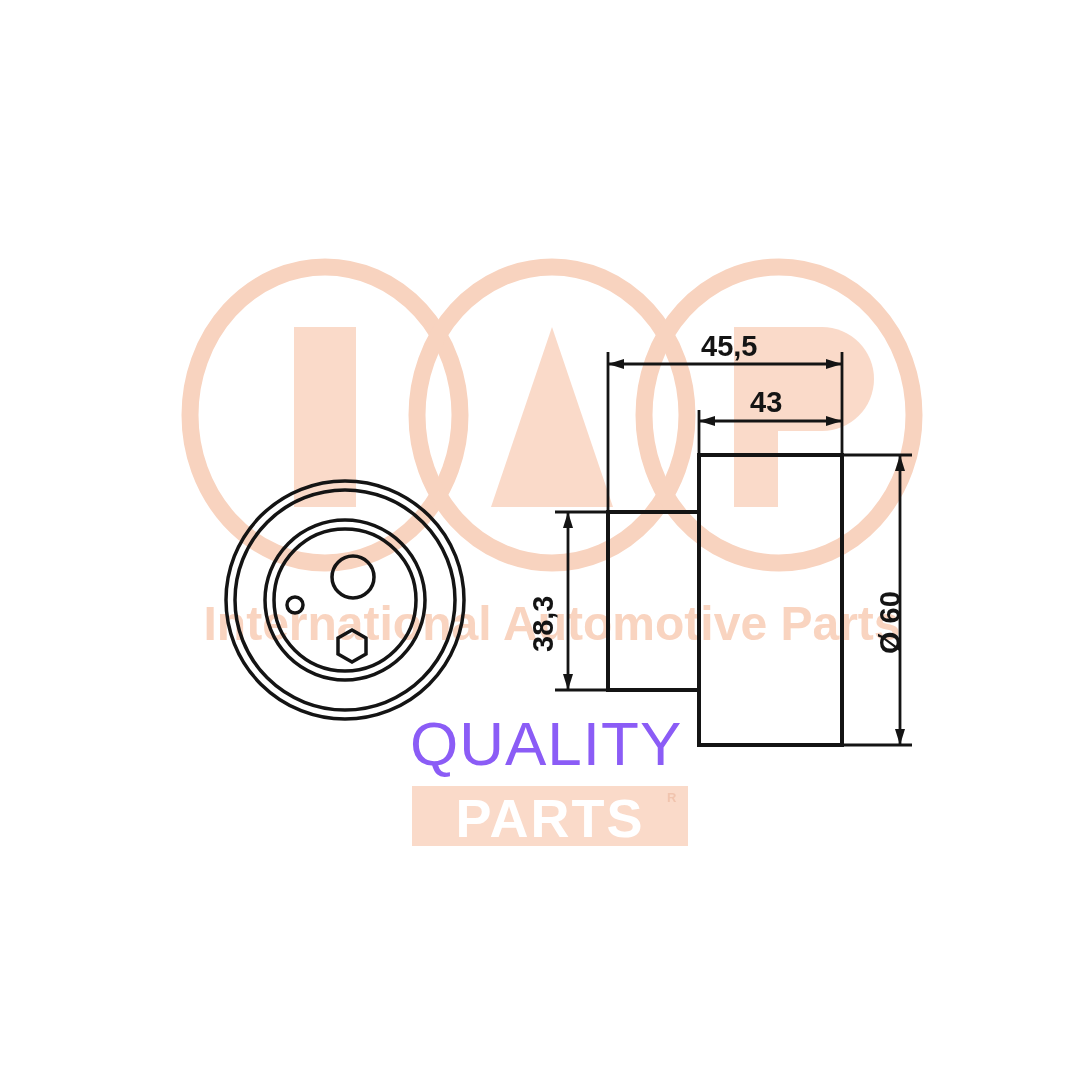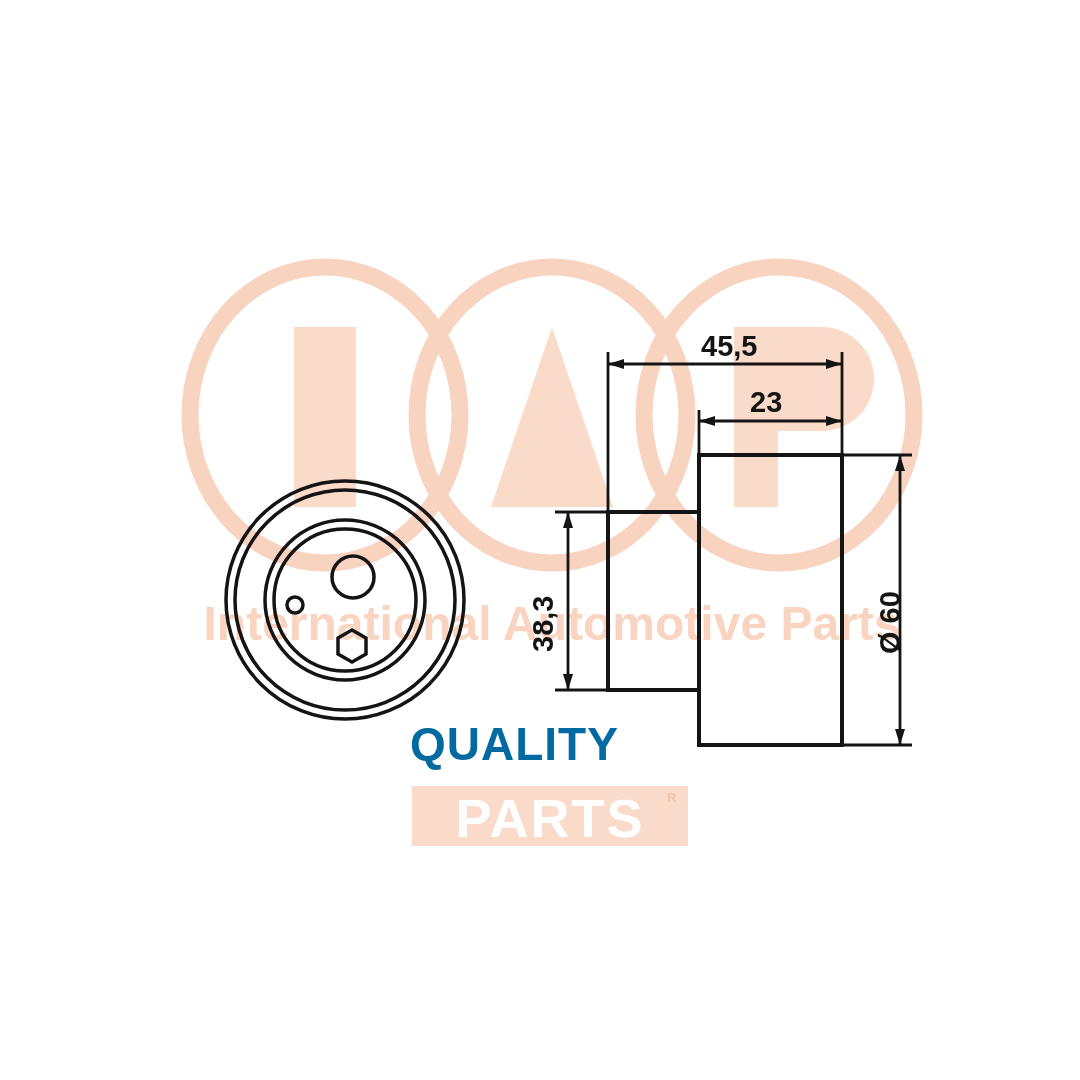--- a/index.html
+++ b/index.html
@@ -27,25 +27,25 @@
   }
   #watermark-layer { z-index: 1; border-radius: 25px; }
   #drawing-layer   { z-index: 2; }
 
   
   .wm-quality {
     position: absolute;
     left: 398px;
     top: 712px;
     width: 290px;
-    font-size: 46px;
-    font-weight: bold;
+    font-size: 62px;
+    font-weight: normal;
     letter-spacing: 1px;
     line-height: 64px;
-    color: #0369a1;
+    color: #8b5cf6;
     white-space: nowrap;
     user-select: none;
   }
   .wm-parts-bar {
     position: absolute;
     left: 400px;
     top: 786px;
     width: 276px;
     height: 60px;
     background: #fadac9;
@@ -172,20 +172,20 @@
         <line x1="830" y1="745" x2="900" y2="745"></line>
         <line x1="888" y1="455" x2="888" y2="745"></line>
       </g>
       <polygon points="888,455 883,471 893,471" fill="#141414"></polygon>
       <polygon points="888,745 883,729 893,729" fill="#141414"></polygon>
     </svg>
 
     
     <div class="dim-label" style="left:689px; top:330px;">45,5</div>
 
-    <div class="dim-label" style="left:738px; top:386px;">23</div>
+    <div class="dim-label" style="left:738px; top:386px;">43</div>
 
     <div class="dim-label rot" style="left:515px; top:652px;">38,3</div>
 
     <div class="dim-label rot" style="left:862px; top:654px;">Ø 60</div>
   </div>
 
 </div>
 
 </body></html>

